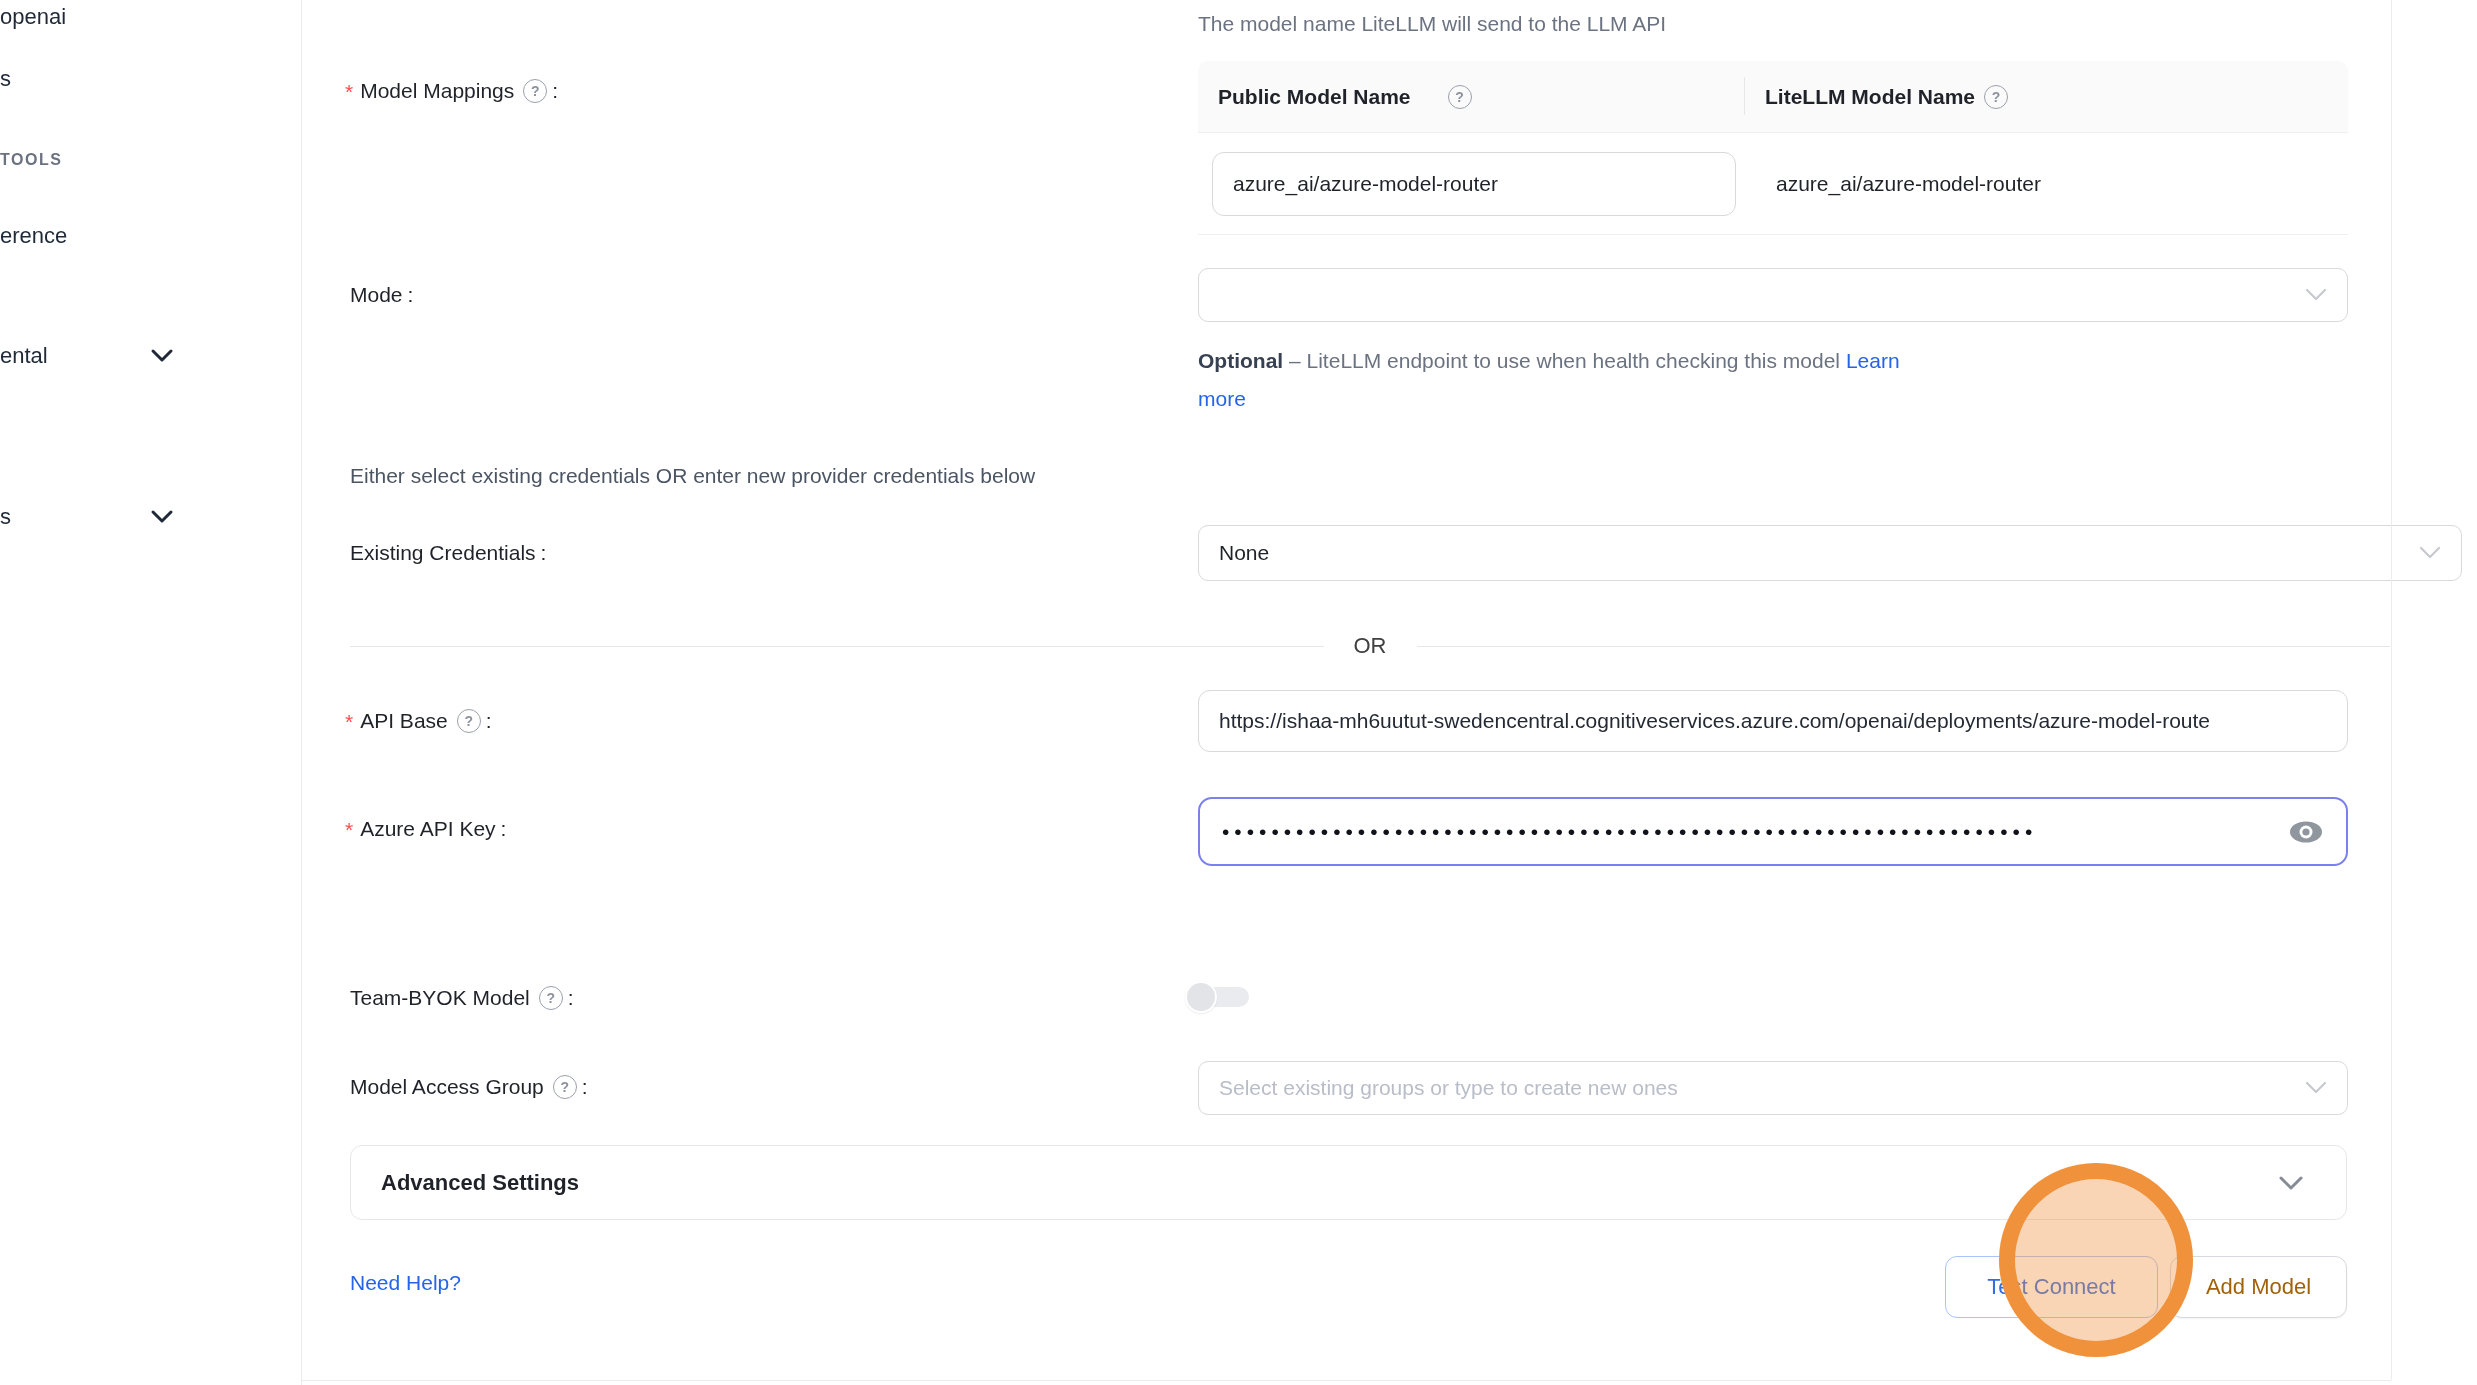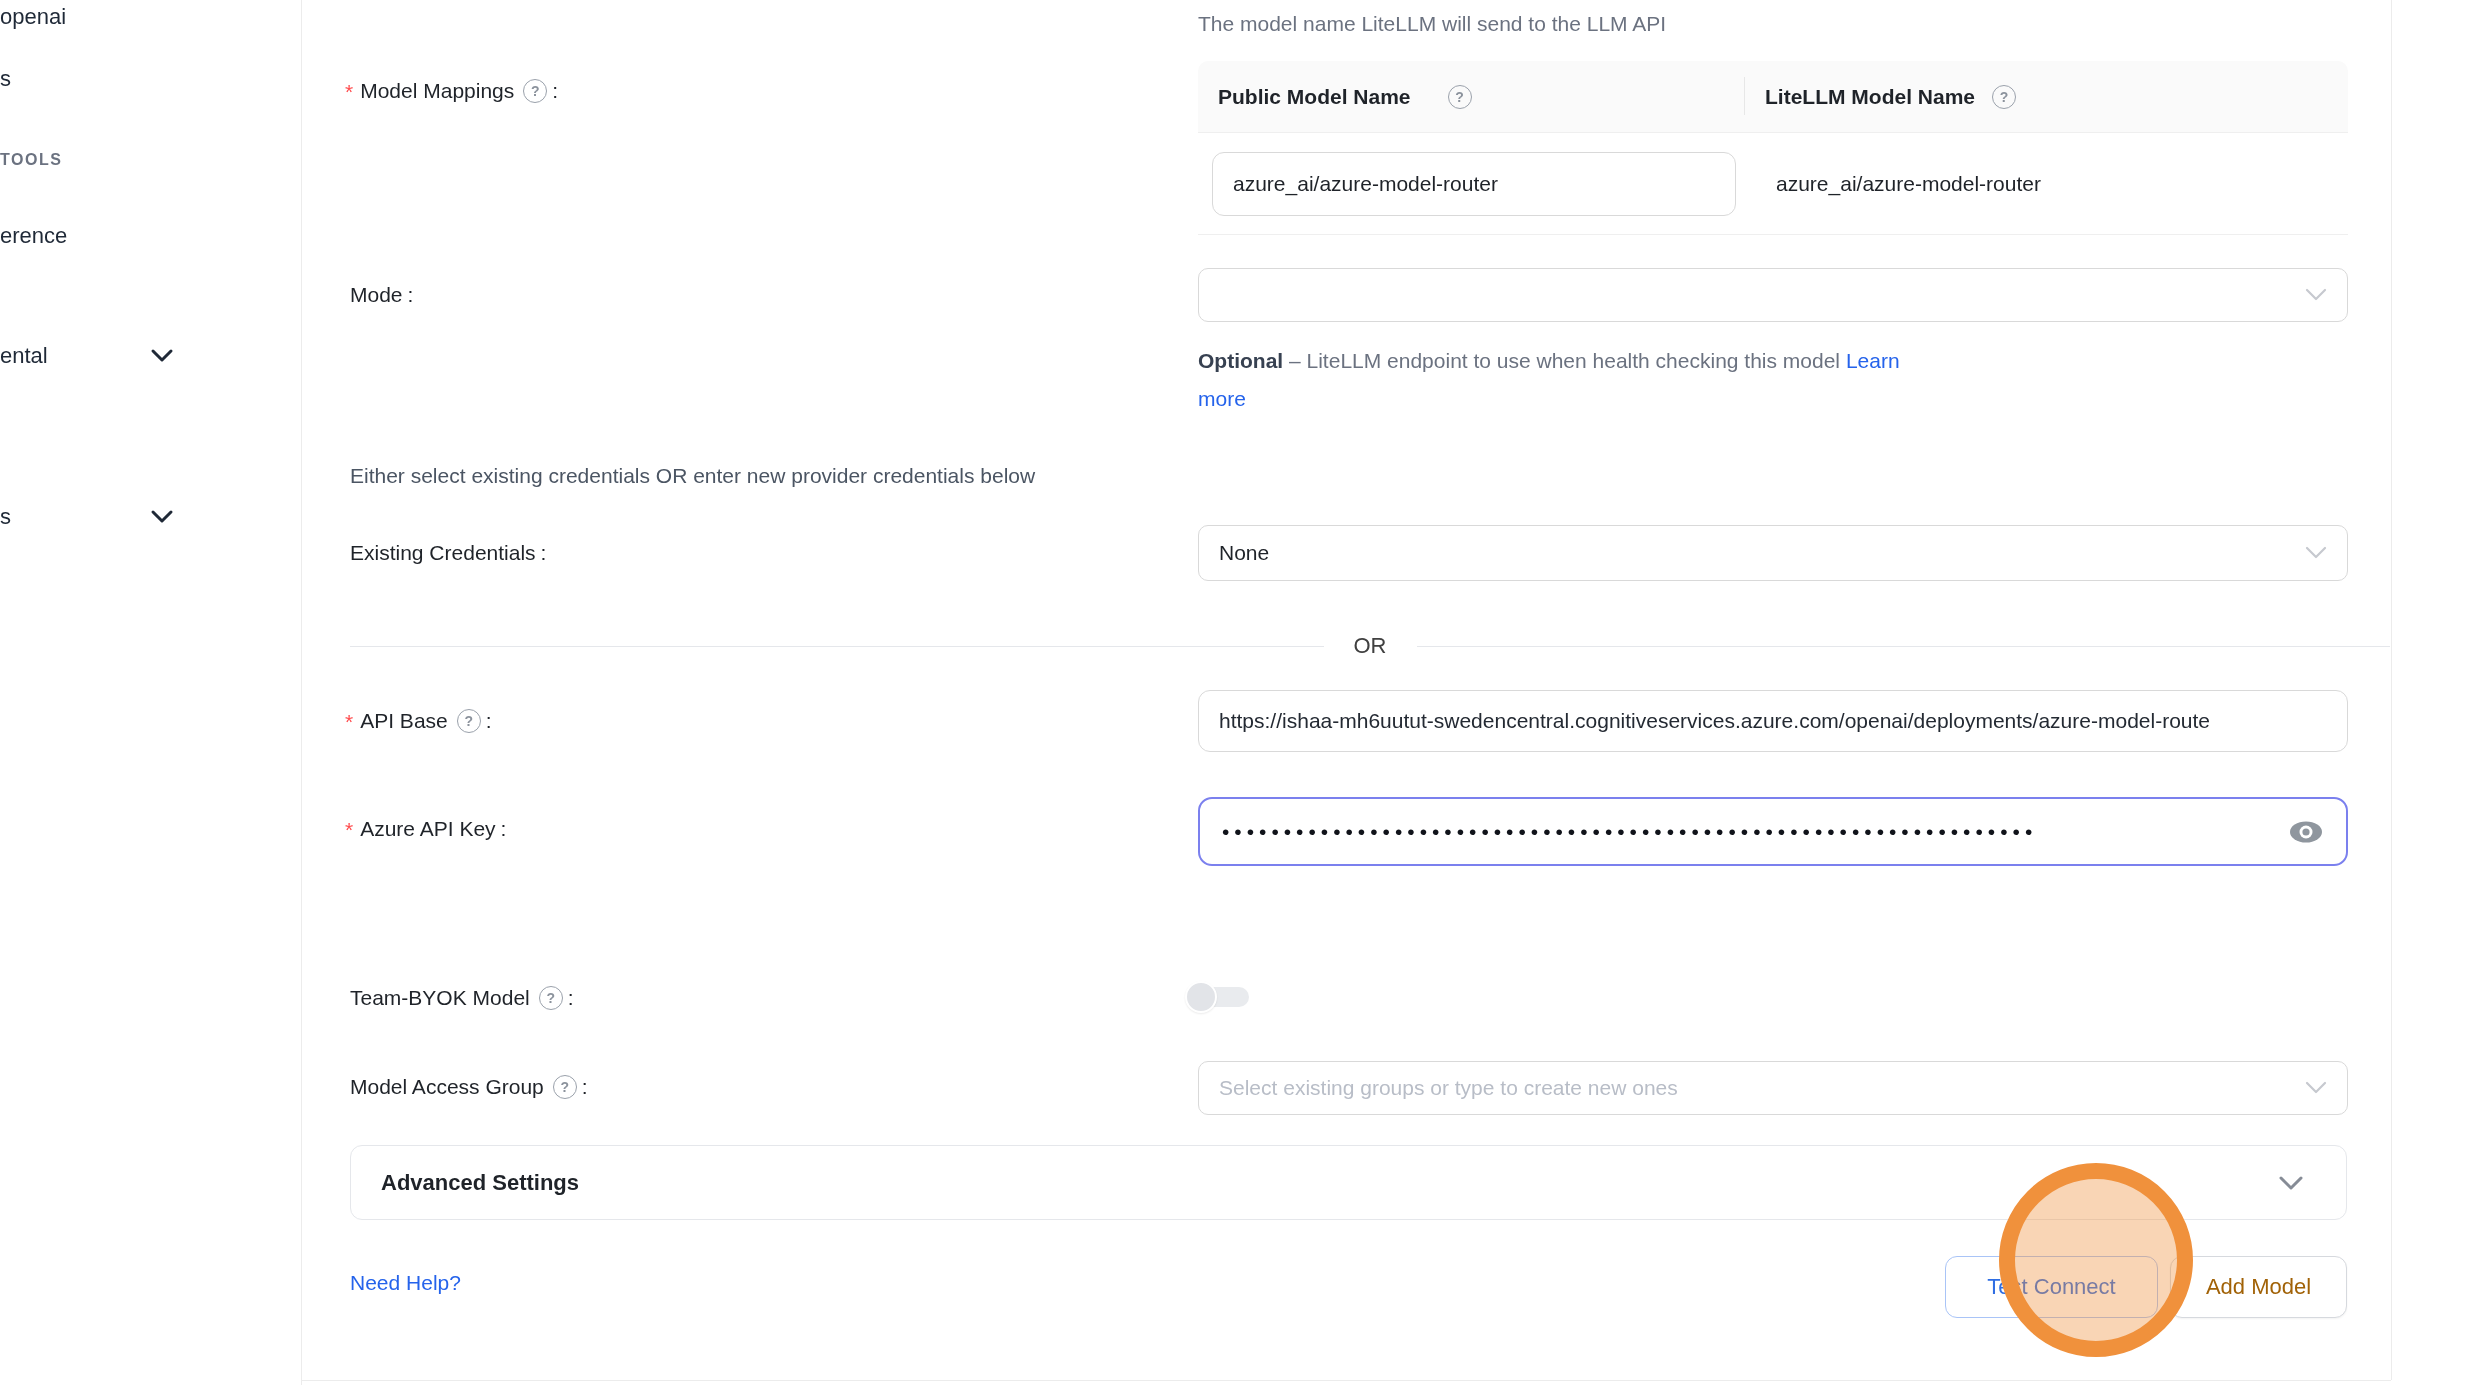--- a/index.html
+++ b/index.html
@@ -23,21 +23,21 @@
   .qicon{width:22px;height:22px;border:1.5px solid #9aa1ab;border-radius:50%;display:inline-flex;align-items:center;justify-content:center;font-size:14px;font-weight:600;color:#8b929c;margin-left:9px;flex:0 0 auto;}
 
   .help-top{position:absolute;left:1198px;top:10px;height:28px;display:flex;align-items:center;font-size:21px;color:#6b7280;}
 
   
   .mtable{position:absolute;left:1198px;top:61px;width:1150px;}
   .thead{display:flex;height:71px;background:#fafafa;border-bottom:1px solid #efefef;border-radius:10px 10px 0 0;}
   .th{display:flex;align-items:center;font-weight:700;font-size:21px;color:#1f2329;padding-left:20px;box-sizing:border-box;}
   .th1{width:547px;position:relative;gap:28px;}
   .th1::after{content:"";position:absolute;right:0;top:16px;height:38px;width:1px;background:#e7e7e7;}
-  .th2{flex:1;gap:8px;}
+  .th2{flex:1;}
   .tbody{height:101px;display:flex;align-items:center;border-bottom:1px solid #efefef;background:#fff;}
   .cell-input{margin-left:14px;width:524px;height:64px;border:1px solid #d9d9d9;border-radius:12px;background:#fff;display:flex;align-items:center;box-sizing:border-box;}
   .cell-input input{border:none;outline:none;background:transparent;width:100%;font-family:inherit;font-size:21px;color:#1f2329;padding:0 20px;}
   .cell2{padding-left:40px;font-size:21px;color:#1f2329;}
 
   
   .select{position:absolute;background:#fff;border:1px solid #d9d9d9;border-radius:10px;display:flex;align-items:center;padding:0 20px;font-size:21px;color:#1f2329;box-sizing:border-box;cursor:pointer;}
   .select .chev{margin-left:auto;display:flex;}
   .placeholder{color:#b8bdc7;}
 
@@ -163,21 +163,21 @@
     <span class="opt-bold">Optional</span><span> – LiteLLM endpoint to use when health checking this model </span><span class="link">Learn</span>
     <div class="link">more</div>
   </div>
 
   <div class="note" style="top:461px;">Either select existing credentials OR enter new provider credentials below</div>
 
   <div class="row-label" style="left:350px;top:537px;">
     <span>Existing Credentials</span>
     <span class="colon">:</span>
   </div>
-  <div class="select" style="left:1198px;top:525px;width:1150px;height:56px;">
+  <div class="select" style="left:1198px;top:525px;width:1264px;height:56px;">
     <span>None</span>
     <span class="chev">
       <svg width="22" height="14" viewBox="0 0 22 14">
           <path d="M2 2 L11 11 L20 2" fill="none" stroke="#c6c9cf" stroke-width="2.2" stroke-linecap="round" stroke-linejoin="round"></path>
         </svg>
     </span>
   </div>
 
   <div class="hdivider" style="top:628px;">
     <div class="line"></div>

